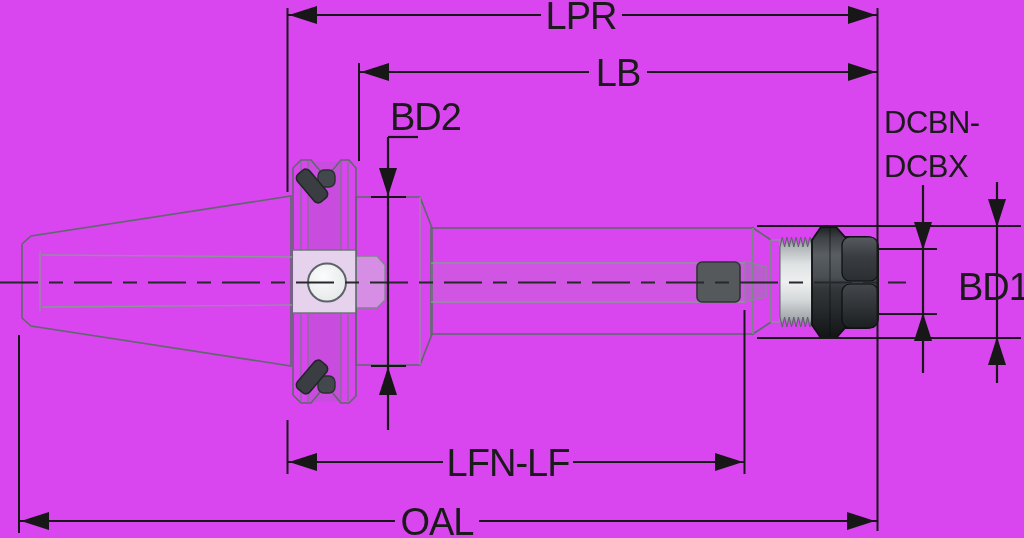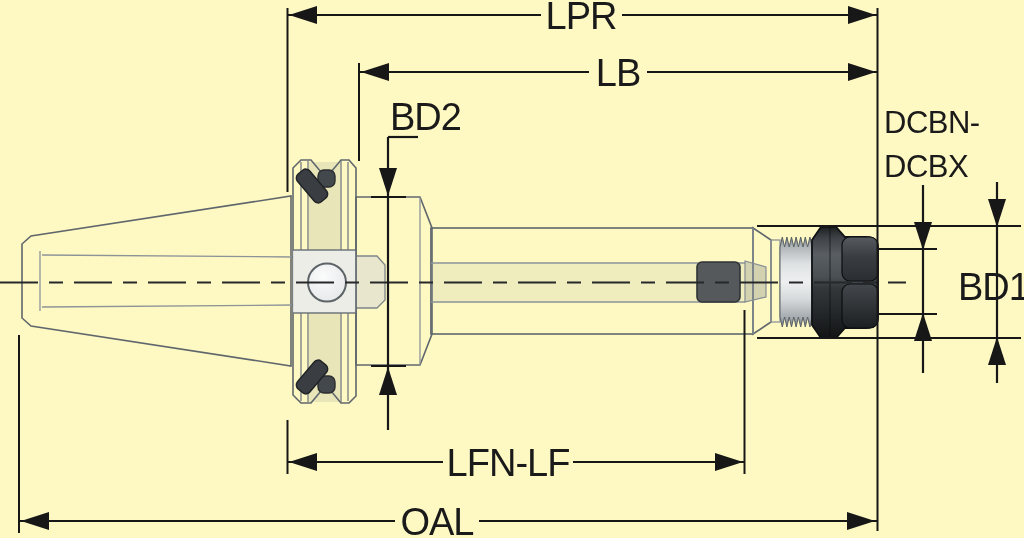--- a/index.html
+++ b/index.html
@@ -1,16 +1,16 @@
 <!DOCTYPE html>
 <html><head>
 <meta charset="utf-8">
 <style>
   html,body{margin:0;padding:0;background:#ffffff;}
-  #stage{position:relative;width:1024px;height:538px;background:#fef9c3;overflow:hidden;
+  #stage{position:relative;width:1024px;height:538px;background:#d946ef;overflow:hidden;
          font-family:"Liberation Sans",sans-serif;}
   svg{display:block;}
   .dim-text{font-family:"Liberation Sans",sans-serif;font-size:38px;letter-spacing:-1px;fill:#1a1a1a;}
   .dim-text-sm{font-family:"Liberation Sans",sans-serif;font-size:31px;letter-spacing:-0.5px;fill:#1a1a1a;}
   .dimline{stroke:#171717;stroke-width:2.2;fill:none;}
   .extline{stroke:#171717;stroke-width:2;fill:none;}
   .arrow{fill:#171717;stroke:none;}
   .edge{stroke:#60676c;stroke-width:1.6;fill:none;}
   .edge-light{stroke:#8d9498;stroke-width:1.3;fill:none;}
 </style>

